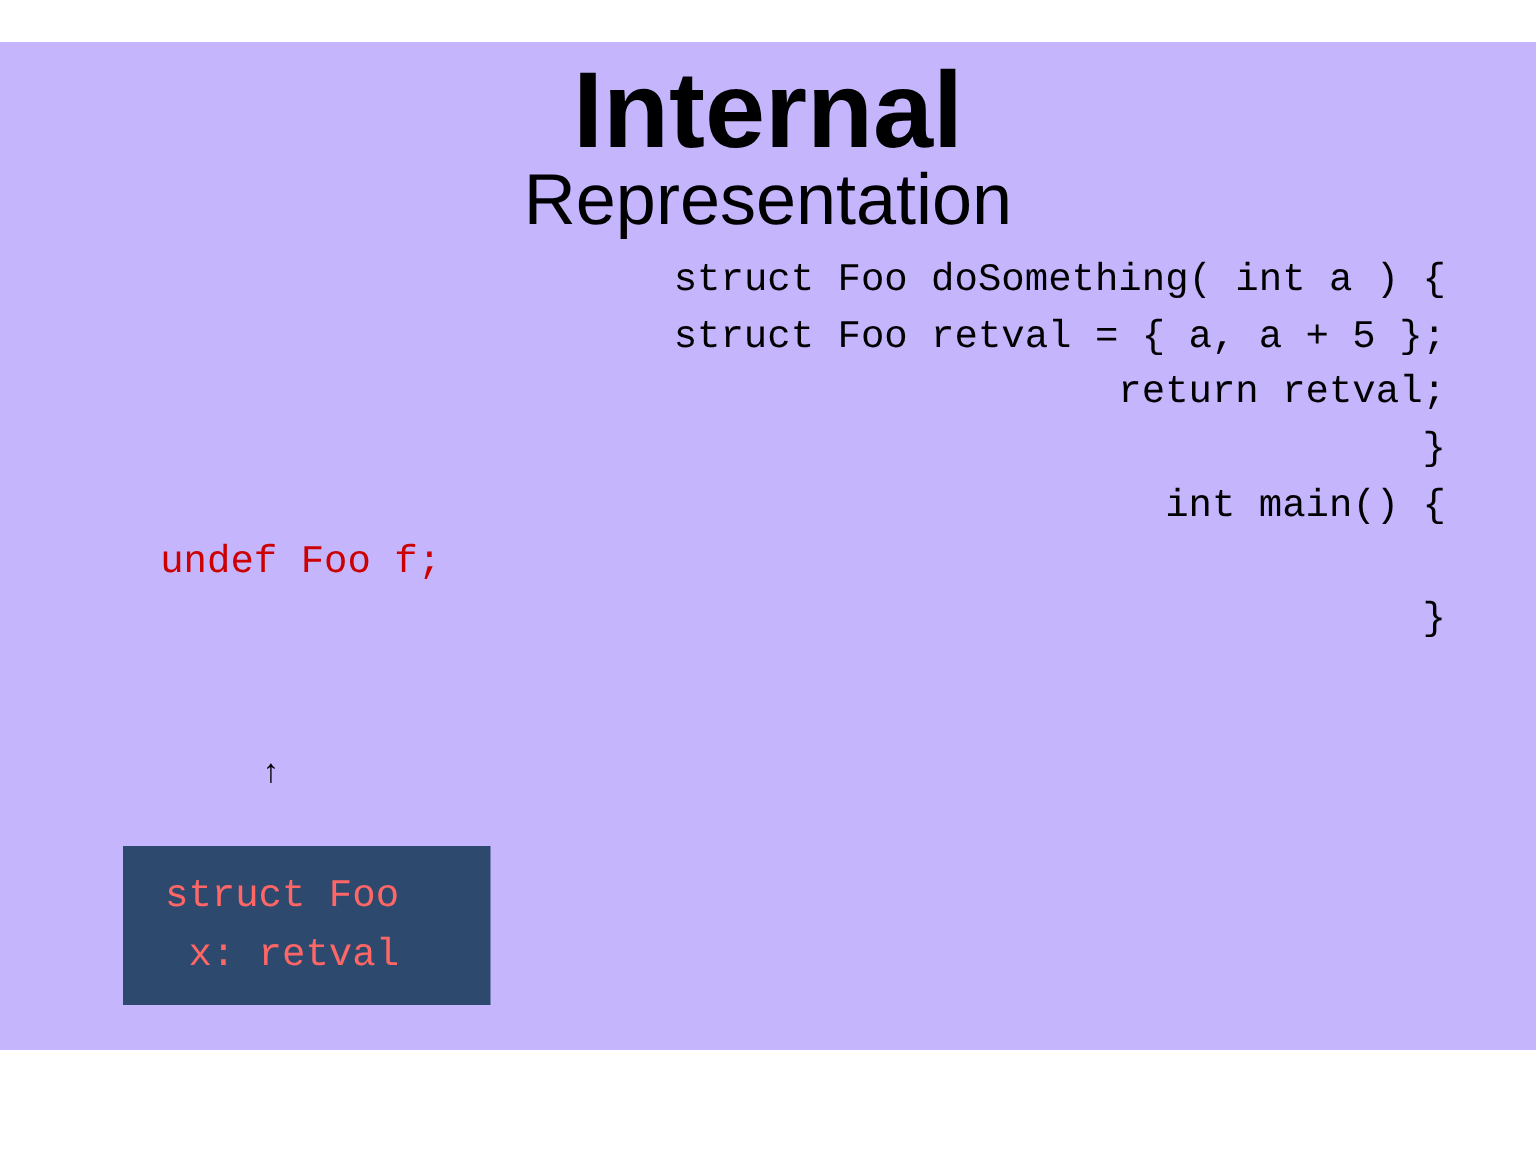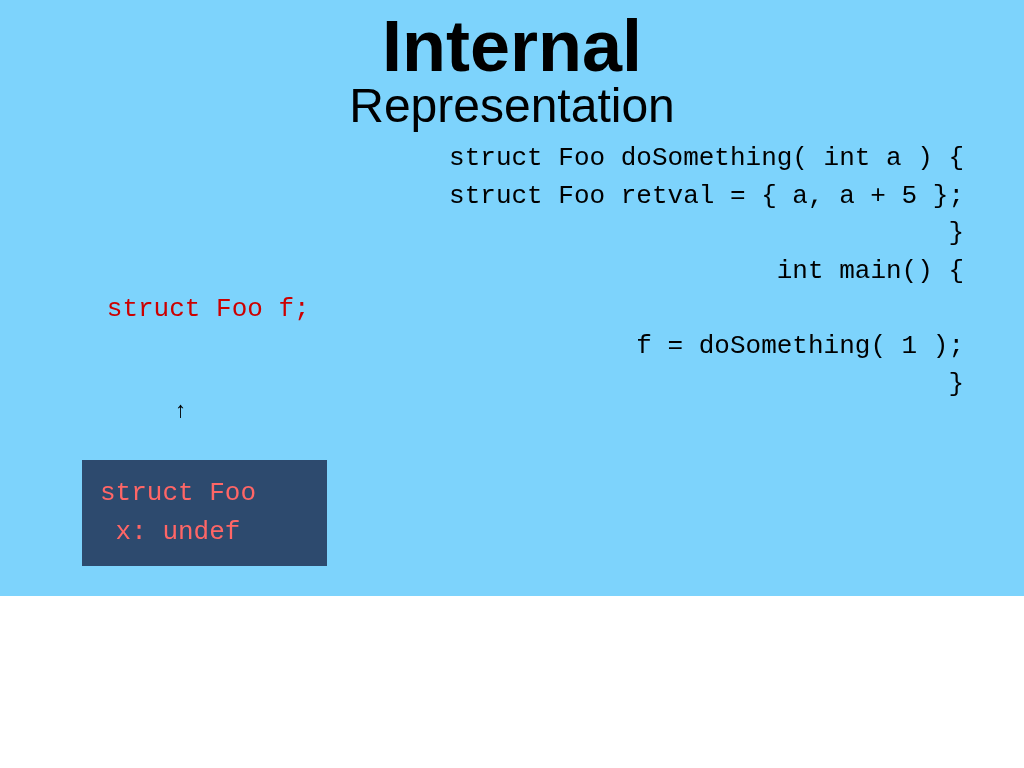--- a/index.html
+++ b/index.html
@@ -12,24 +12,25 @@
       background: #ffffff;
       font-family: 'Courier New', Courier, monospace;
       width: 1024px;
       height: 768px;
       overflow: hidden;
       position: relative;
     }
 
     .slide-container {
       width: 1024px;
-      height: 596px;
-      background: #7dd3fc;
+      height: 672px;
+      background: #c4b5fd;
       position: relative;
       padding: 0 60px;
+      margin-top: 28px;
     }
 
     .title-section {
       text-align: center;
       padding-top: 10px;
       line-height: 1.0;
     }
 
     .title-line1 {
       font-family: Arial, sans-serif;
@@ -65,21 +66,21 @@
 
     .code-black {
       color: #000000;
       text-align: right;
     }
 
     .tooltip-box {
       position: absolute;
       background: #2d4a6e;
       color: #ff6666;
-      padding: 14px 18px;
+      padding: 14px 28px;
       font-size: 26px;
       line-height: 1.5;
       left: 82px;
       bottom: 30px;
       width: 245px;
     }
 
     .tooltip-box .box-line {
       display: block;
       color: #ff6666;
@@ -100,27 +101,27 @@
 <div class="slide-container">
 
   <div class="title-section">
     <span class="title-line1">Internal</span>
     <span class="title-line2">Representation</span>
   </div>
 
   <div class="code-section">
     <span class="code-line code-black">struct Foo doSomething( int a ) {</span>
     <span class="code-line code-black">   struct Foo retval = { a, a + 5 };</span>
+    <span class="code-line code-black">   return retval;</span>
     <span class="code-line code-black">}</span>
     <span class="code-line code-black">int main() {</span>
-    <span class="code-line"><span class="code-red">   struct Foo f;</span></span>
-    <span class="code-line code-black">   f = doSomething( 1 );</span>
+    <span class="code-line"><span class="code-red">   undef Foo f;</span></span>
     <span class="code-line code-black">}</span>
   </div>
 
   <div class="tooltip-arrow">↑</div>
 
   <div class="tooltip-box">
     <span class="box-line">struct Foo</span>
-    <span class="box-line"> x: undef</span>
+    <span class="box-line"> x: retval</span>
   </div>
 
 </div>
 
 </body></html>

